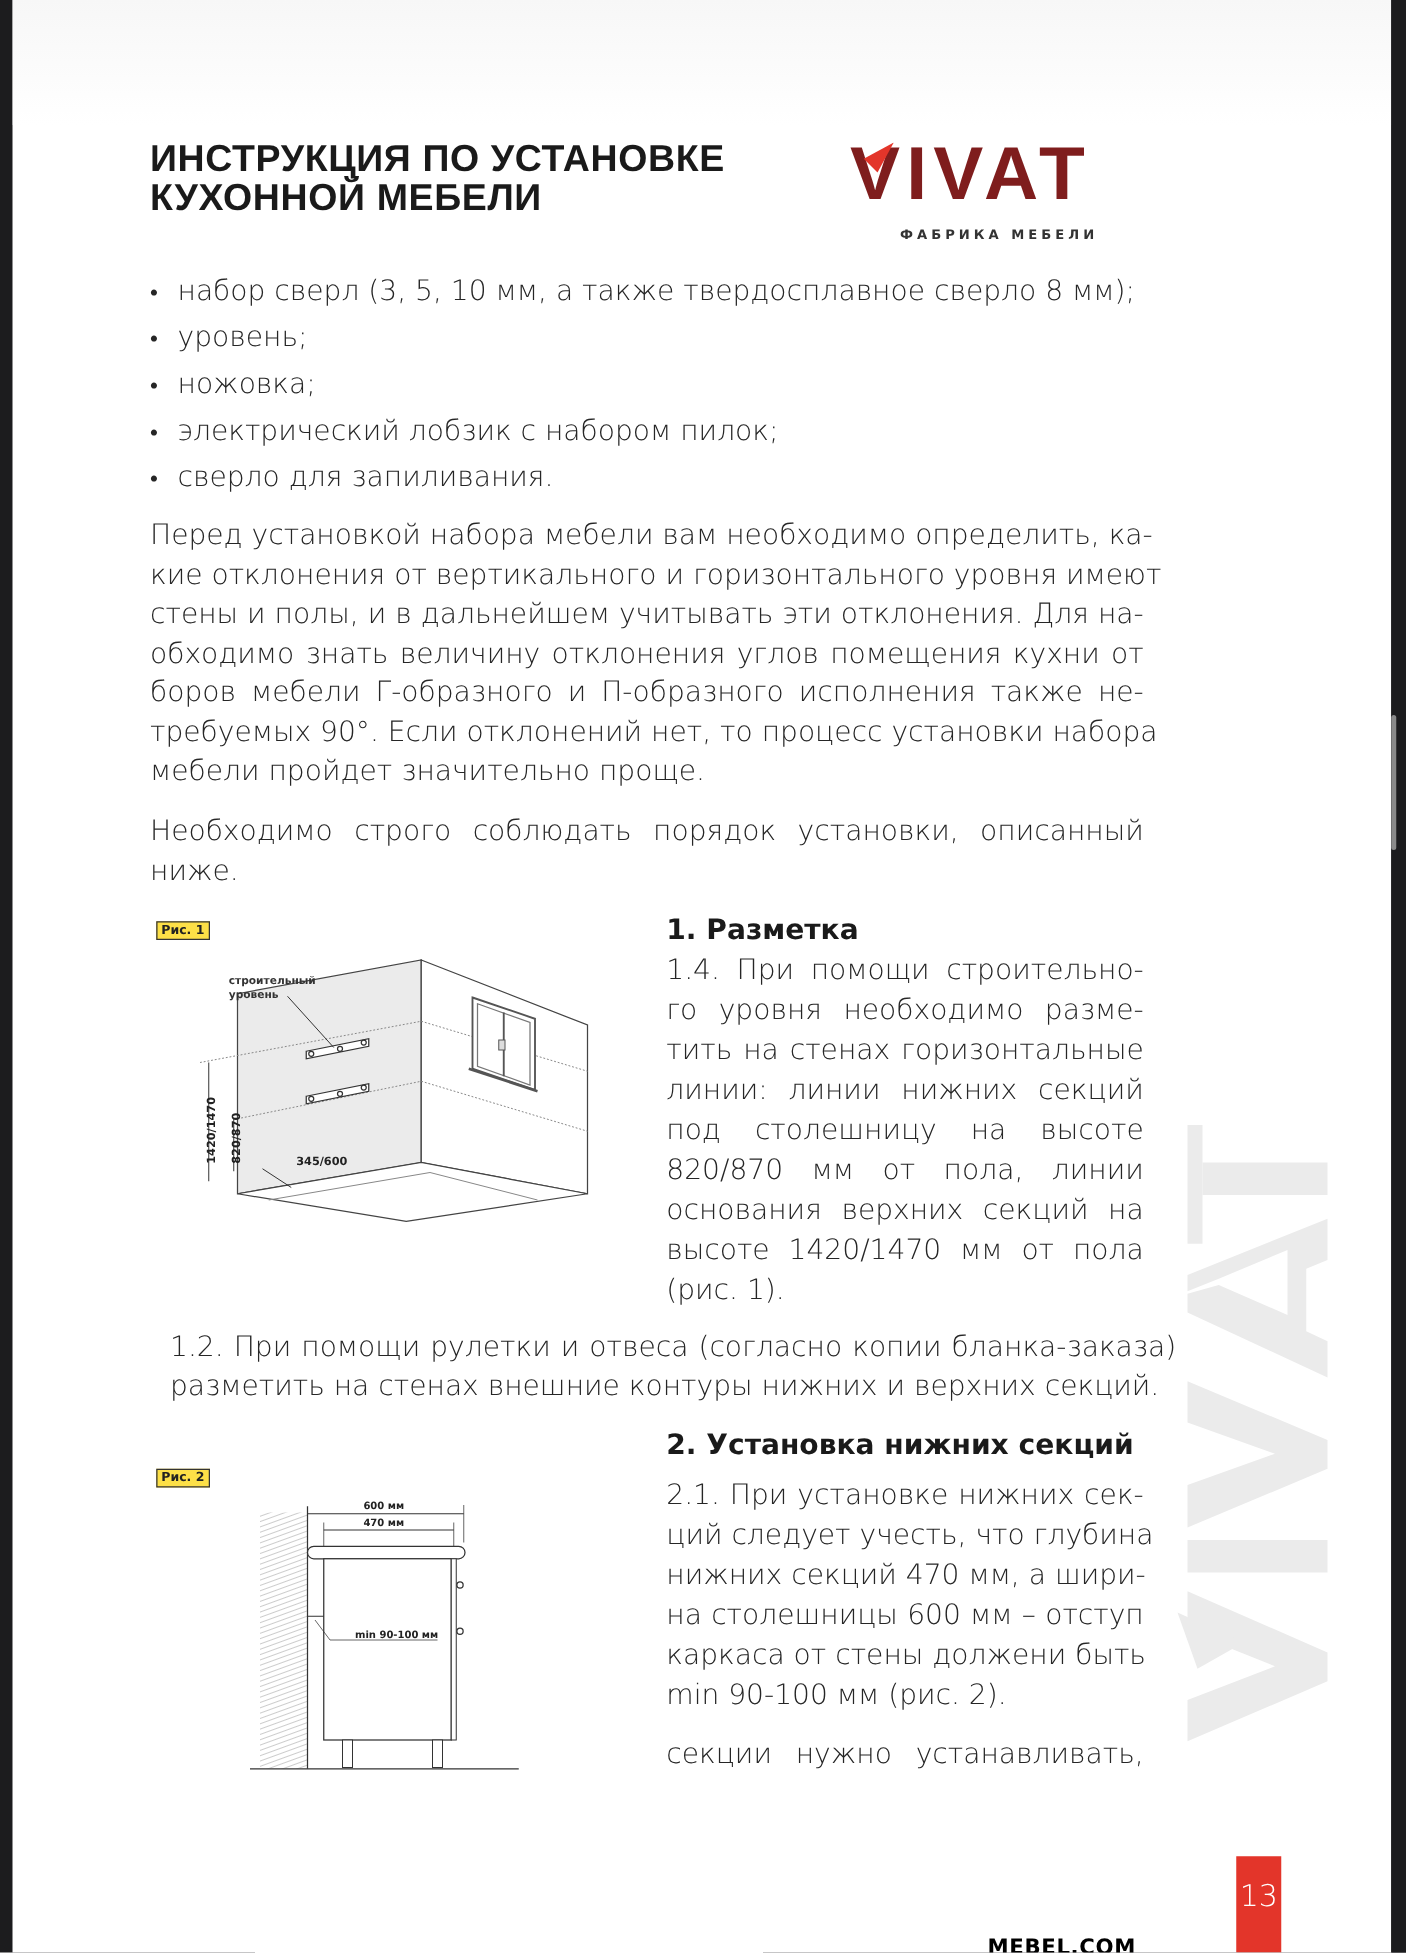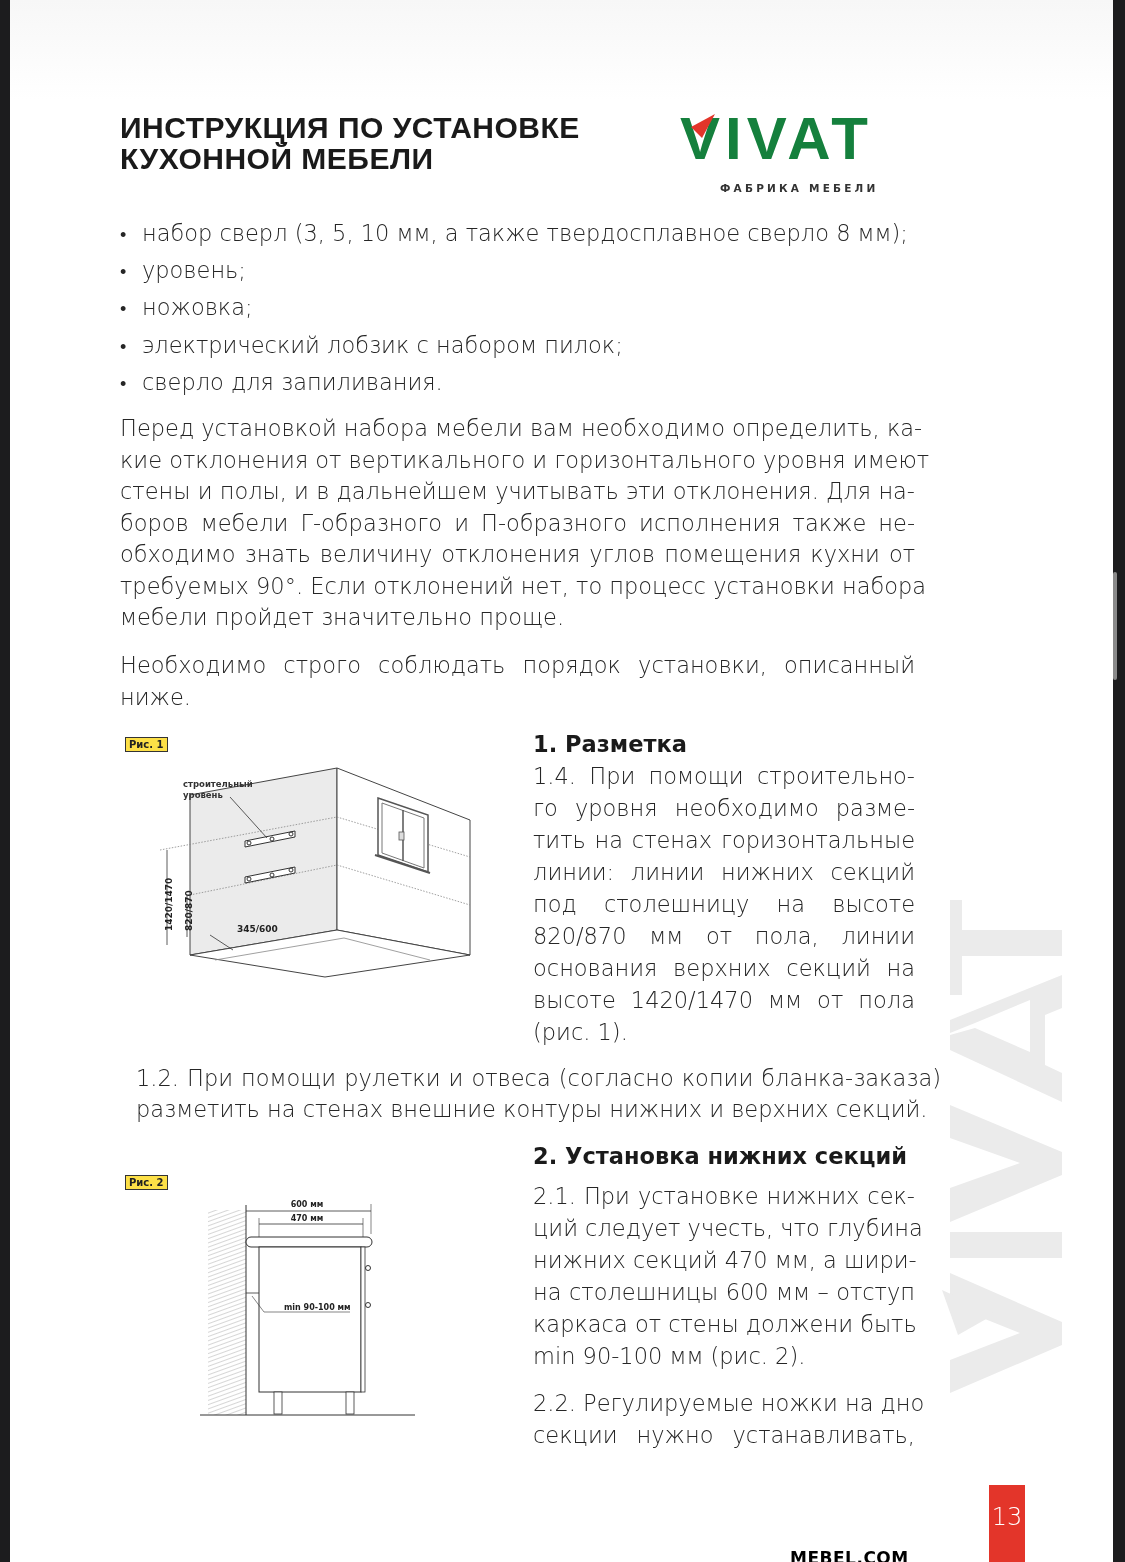--- a/index.html
+++ b/index.html
@@ -25,21 +25,21 @@
   }
   .abs { position: absolute; }
   .title {
     left: 110px; top: 112px; font-family: "Liberation Sans", sans-serif; font-weight: bold;
     font-size: 30px; line-height: 31px; color: #1a1a1a; letter-spacing: 0.5px;
   }
   .title div { white-space: nowrap; }
   .logo { left: 668px; top: 108px; width: 230px; height: 95px; }
   .logo-text {
     position: absolute; left: 2px; top: 0; font-family: "Liberation Sans", sans-serif;
-    font-weight: bold; font-size: 60px; letter-spacing: 5px; color: #15803d; line-height: 62px;
+    font-weight: bold; font-size: 60px; letter-spacing: 5px; color: #7f1d1d; line-height: 62px;
   }
   .logo-sub {
     position: absolute; left: 42px; top: 74px; font-family: "DejaVu Sans", sans-serif;
     font-weight: bold; font-size: 10.5px; letter-spacing: 3.2px; color: #333; white-space: nowrap;
   }
   .logo-accent { position: absolute; left: 10px; top: 6px; }
   .body-text {
     font-family: "DejaVu Sans", sans-serif; font-size: 22.5px; color: #262626; font-weight: 300;
   }
   .bullets { left: 110px; top: 215px; width: 800px; }
@@ -100,22 +100,22 @@
     <div class="bullet"><span class="dot">•</span><span>уровень;</span></div>
     <div class="bullet"><span class="dot">•</span><span>ножовка;</span></div>
     <div class="bullet"><span class="dot">•</span><span>электрический лобзик с набором пилок;</span></div>
     <div class="bullet"><span class="dot">•</span><span>сверло для запиливания.</span></div>
   </div>
 
   <div class="abs p1 para body-text">
     <span class="ln">Перед установкой набора мебели вам необходимо определить, ка-</span>
     <span class="ln">кие отклонения от вертикального и горизонтального уровня имеют</span>
     <span class="ln">стены и полы, и в дальнейшем учитывать эти отклонения. Для на-</span>
+    <span class="ln">обходимо знать величину отклонения углов помещения кухни от</span>
     <span class="ln">боров мебели Г-образного и П-образного исполнения также не-</span>
-    <span class="ln">обходимо знать величину отклонения углов помещения кухни от</span>
     <span class="ln">требуемых 90°. Если отклонений нет, то процесс установки набора</span>
     <span class="ln last">мебели пройдет значительно проще.</span>
   </div>
 
   <div class="abs p2 para body-text">
     <span class="ln">Необходимо строго соблюдать порядок установки, описанный</span>
     <span class="ln last">ниже.</span>
   </div>
 
   <div class="abs figlabel fig1lbl">Рис. 1</div>
@@ -225,21 +225,20 @@
     <div class="para" style="margin-top:8px">
       <span class="ln">2.1. При установке нижних сек-</span>
       <span class="ln">ций следует учесть, что глубина</span>
       <span class="ln">нижних секций 470 мм, а шири-</span>
       <span class="ln">на столешницы 600 мм – отступ</span>
       <span class="ln">каркаса от стены должени быть</span>
       <span class="ln last">min 90-100 мм (рис. 2).</span>
     </div>
   </div>
   <div class="abs p22 para body-text">
-    <span class="ln">2.2. Регулируемые ножки на дно</span>
     <span class="ln">секции нужно устанавливать,</span>
   </div>
 
   <svg class="abs watermark" width="130" height="560">
     <g fill="#ebebeb">
 
       <rect x="10" y="20" width="12" height="95"></rect>
       <rect x="22" y="50" width="100" height="26"></rect>
 
       <polygon points="10,140 122,95 122,128 105,135 105,185 122,193 122,222 10,170 10,155 35,148 90,172 90,120 35,143 10,153"></polygon>

